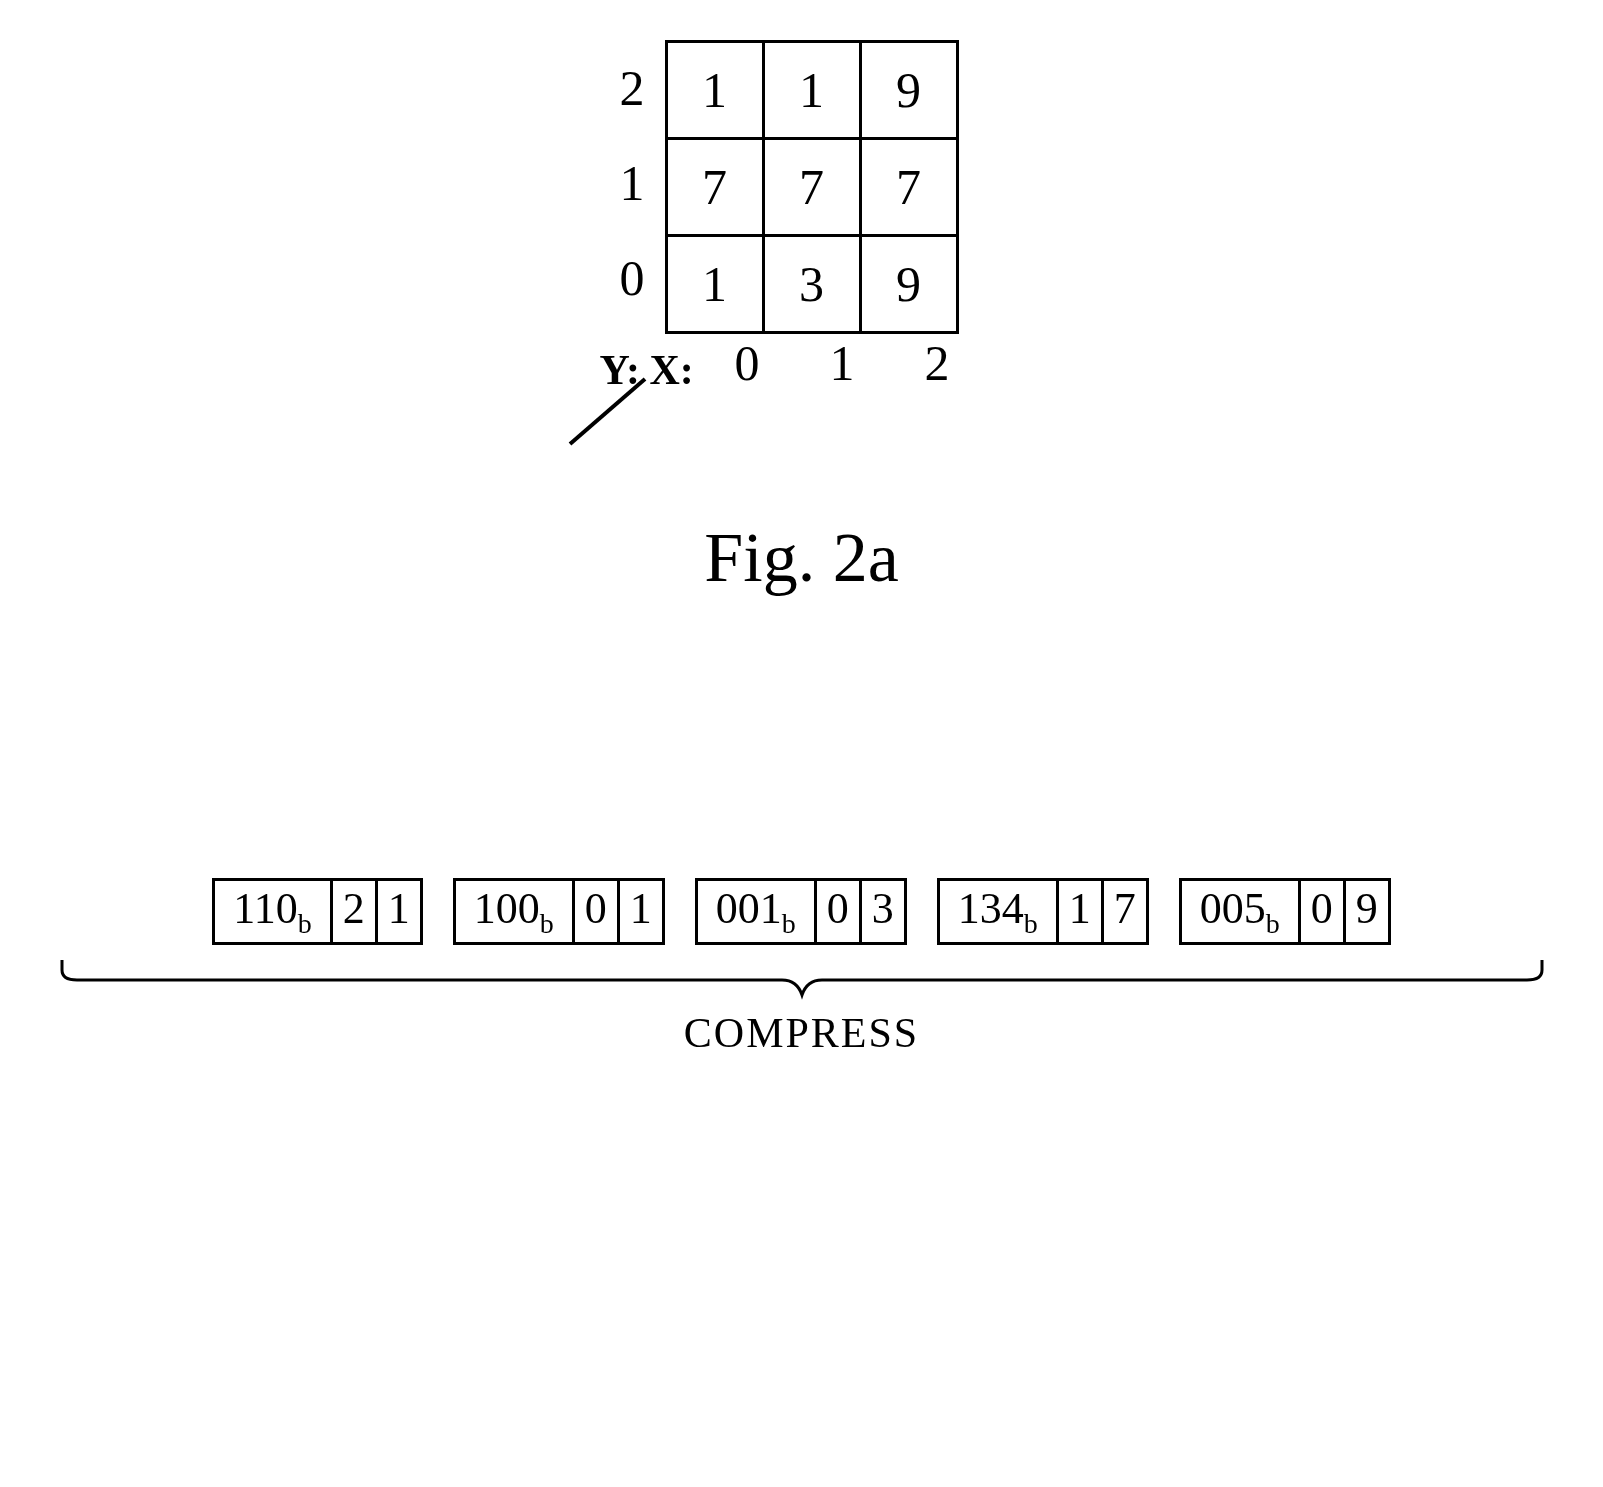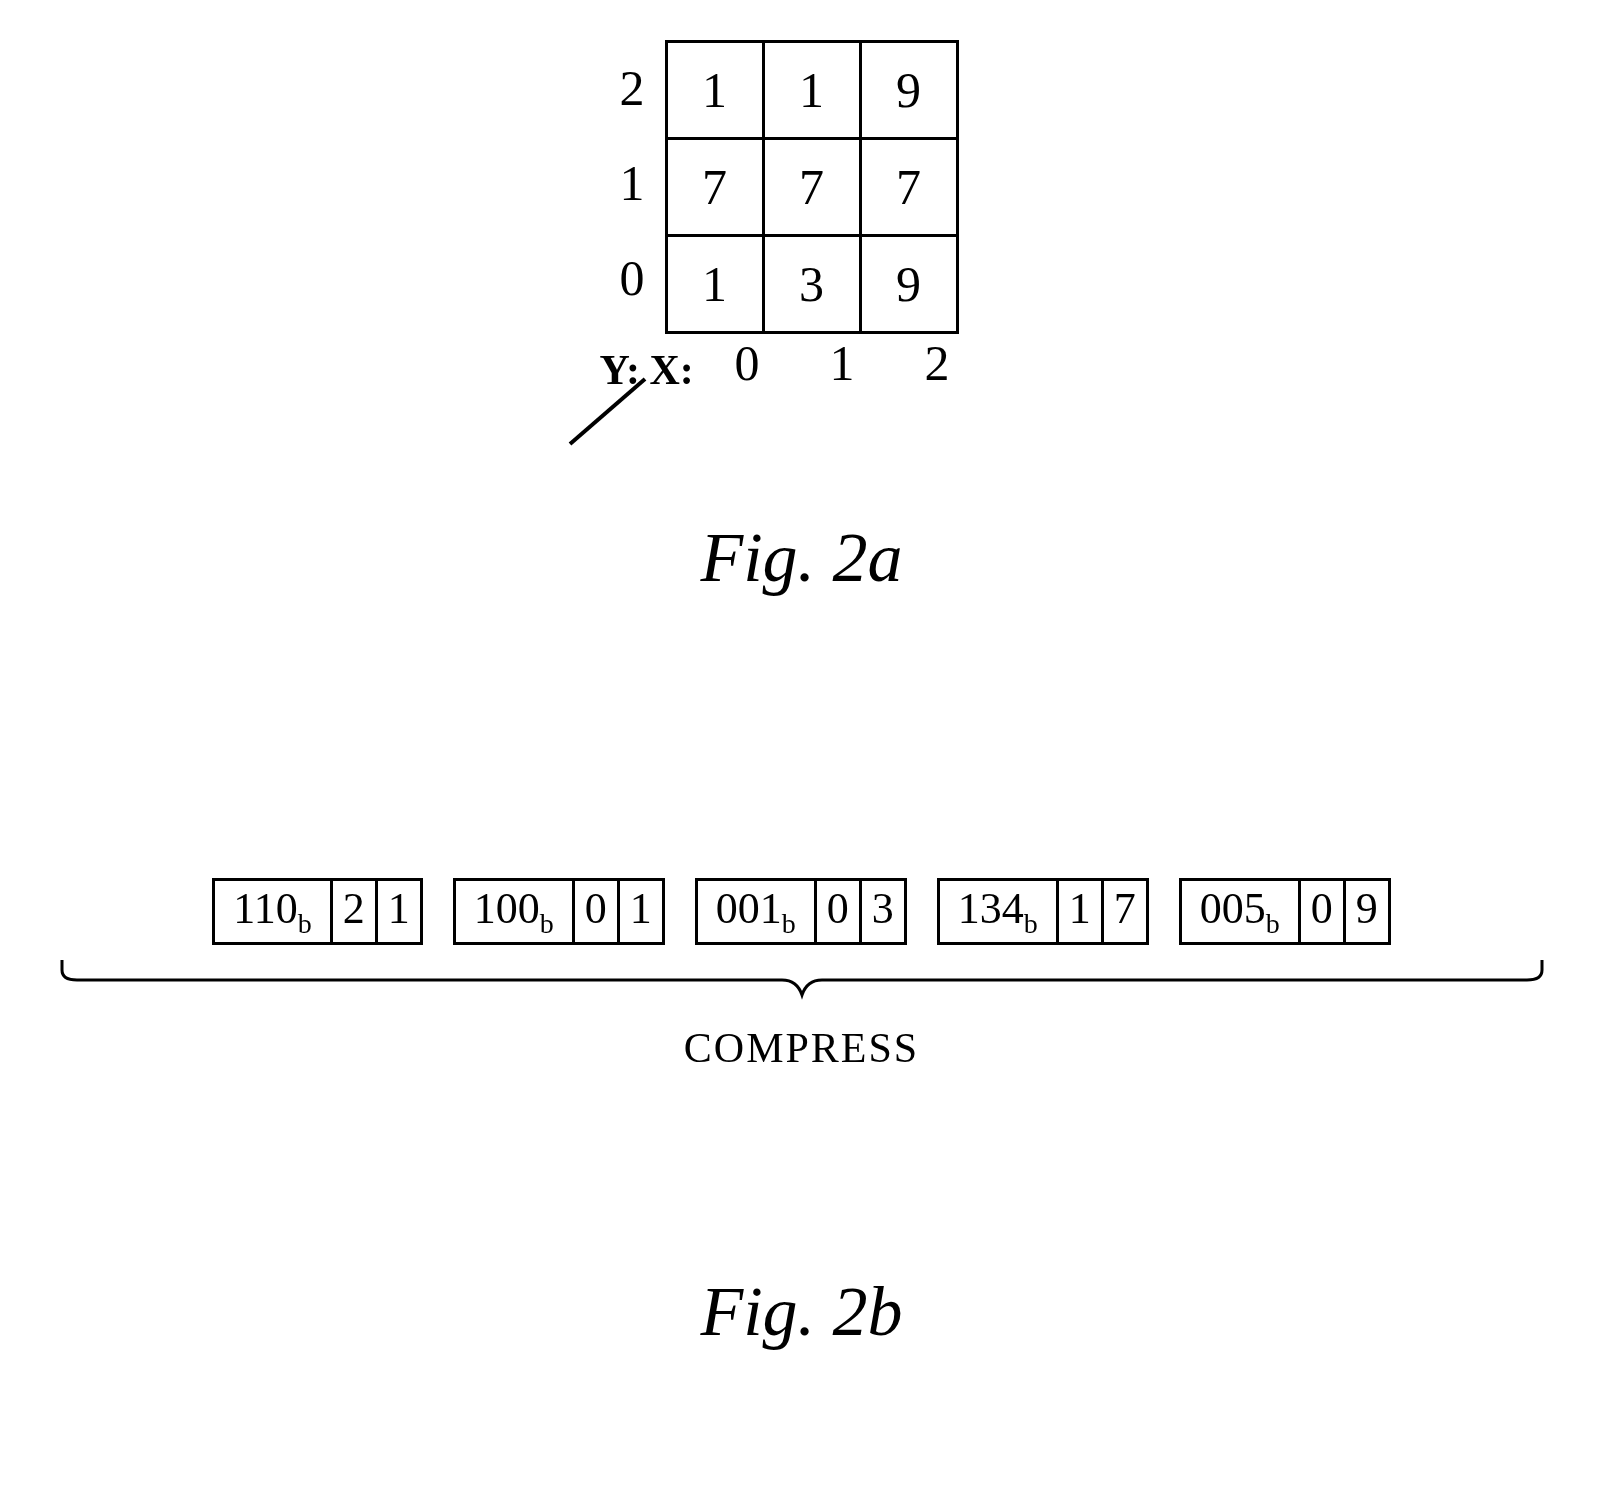--- a/index.html
+++ b/index.html
@@ -68,21 +68,20 @@
       font-weight: bold;
     }
     .diagonal {
       position: absolute;
       bottom: -115px;
       left: -105px;
       width: 100px;
       height: 80px;
     }
     .fig-caption {
-      font-style: italic;
       font-size: 70px;
       margin-top: 180px;
       text-align: center;
     }
     .fig-2b {
       margin-top: 280px;
     }
     .tuples-row {
       display: flex;
       justify-content: center;
@@ -113,21 +112,20 @@
       margin-top: 10px;
     }
     .brace {
       width: 1490px;
       height: 50px;
       margin: 0 auto;
     }
     .compress-label {
       text-align: center;
       font-size: 42px;
-      margin-top: 15px;
       letter-spacing: 2px;
     }
     .fig-2b-caption {
       font-style: italic;
       font-size: 70px;
       margin-top: 200px;
       text-align: center;
     }
   </style>
 </head>
@@ -200,14 +198,13 @@
       <div class="tuple-cell">0</div>
       <div class="tuple-cell">9</div>
     </div>
   </div>
   <div class="brace-container">
     <svg class="brace" viewBox="0 0 1490 50">
       <path d="M 5 5 L 5 15 Q 5 25 20 25 L 725 25 Q 740 25 745 40 Q 750 25 765 25 L 1470 25 Q 1485 25 1485 15 L 1485 5" fill="none" stroke="black" stroke-width="3"></path>
     </svg>
   </div>
   <div class="compress-label">COMPRESS</div>
-  <div class="fig-2b-caption">Fig. 2b</div>
 </div>
 
 </body></html>

